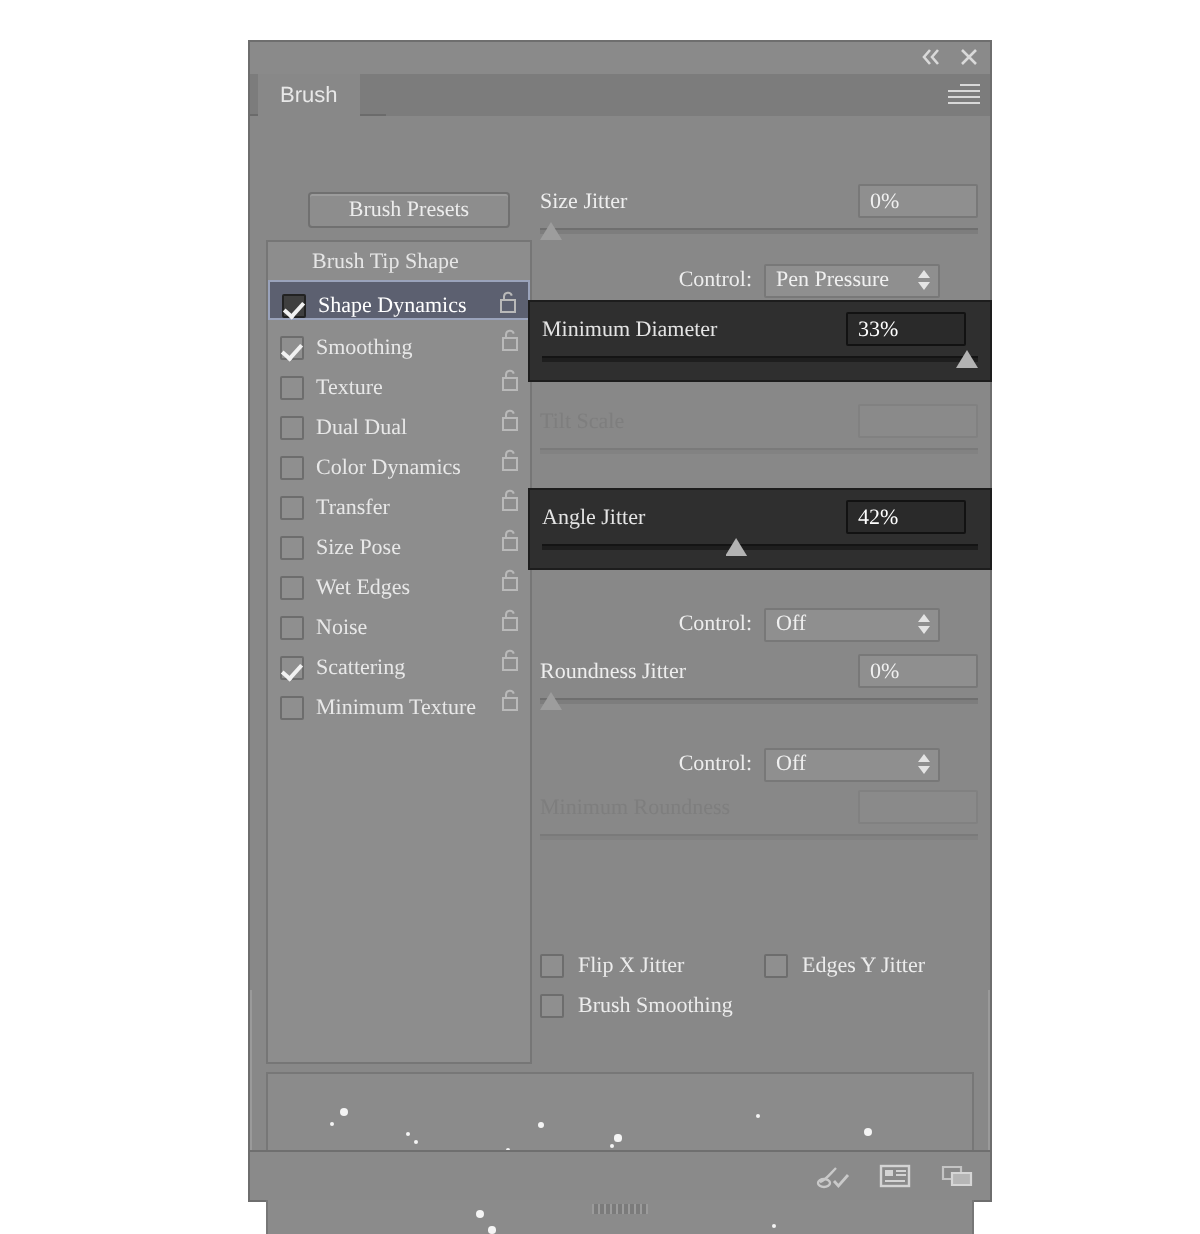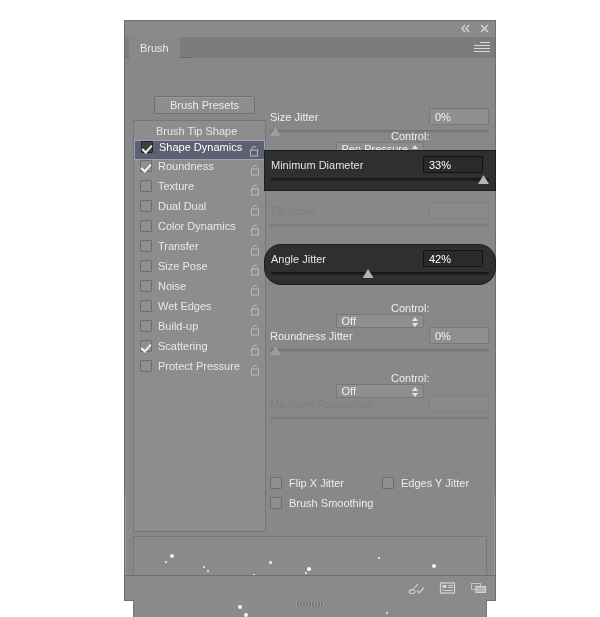--- a/index.html
+++ b/index.html
@@ -62,20 +62,21 @@
   .menu-btn span:nth-child(1) { width: 10px; margin-left: 6px; }
   .menu-btn span:nth-child(2) { width: 16px; }
   .menu-btn span:nth-child(3) { width: 16px; }
   .menu-btn span:nth-child(4) { width: 16px; }
 
   
   .body-area {
     position: relative;
     height: 437px;
     background: #888888;
+    font-family: Liberation Serif, serif;
   }
 
   
   .presets-btn {
     position: absolute; left: 29px; top: 38px;
     width: 101px; height: 18px;
     background: #8d8d8d;
     border: 1px solid #707070;
     border-radius: 2px;
     color: #ececec; font-size: 11px;
@@ -92,21 +93,21 @@
     border: 1px solid #767676;
   }
   .list-head {
     height: 19px; padding-left: 22px;
     display: flex; align-items: center;
     color: #e6e6e6; font-size: 11px;
   }
   .row {
     position: relative;
     height: 20px;
-    display: flex; align-items: flex-start;
+    display: flex; align-items: flex-end;
     padding-left: 6px;
     cursor: pointer;
   }
   .row.sel {
     background: #5c6070;
     border: 1px solid #9aa3bb;
     height: 20px;
   }
   .cb {
     width: 12px; height: 12px;
@@ -170,21 +171,21 @@
   .thumb {
     position: absolute; top: 0;
     width: 11px; height: 9px;
     background: #9d9d9d;
     clip-path: polygon(50% 0, 100% 100%, 0 100%);
   }
   .track.dim .bar { background: #828282; border-top-color: #7a7a7a; }
 
   .controlrow {
     display: flex; align-items: center;
-    height: 20px; margin-top: 5px; flex-direction: column;
+    height: 20px; margin-top: 5px;
   }
   .controlrow .clabel {
     color: #ededed; font-size: 11px;
     width: 112px; text-align: right; padding-right: 6px;
   }
   .select {
     position: relative;
     width: 88px; height: 17px;
     background: #8f8f8f;
     border: 1px solid #787878;
@@ -298,21 +299,21 @@
         <div class="cb checked"></div>
         <div class="row-label">Shape Dynamics</div>
         <svg class="lock" viewBox="0 0 10 12">
             <path d="M3 5V3.2a2 2 0 0 1 3.9-.4" fill="none" stroke="#b9b9b9" stroke-width="1"></path>
             <rect x="1.5" y="5" width="7" height="6" fill="none" stroke="#b9b9b9" stroke-width="1"></rect>
           </svg>
       </div>
 
       <div class="row">
         <div class="cb checked"></div>
-        <div class="row-label">Roundness</div>
+        <div class="row-label">Smoothing</div>
         <svg class="lock" viewBox="0 0 10 12">
             <path d="M3 5V3.2a2 2 0 0 1 3.9-.4" fill="none" stroke="#b9b9b9" stroke-width="1"></path>
             <rect x="1.5" y="5" width="7" height="6" fill="none" stroke="#b9b9b9" stroke-width="1"></rect>
           </svg>
       </div>
 
       <div class="row">
         <div class="cb"></div>
         <div class="row-label">Texture</div>
         <svg class="lock" viewBox="0 0 10 12">
@@ -352,67 +353,59 @@
         <div class="cb"></div>
         <div class="row-label">Size Pose</div>
         <svg class="lock" viewBox="0 0 10 12">
             <path d="M3 5V3.2a2 2 0 0 1 3.9-.4" fill="none" stroke="#b9b9b9" stroke-width="1"></path>
             <rect x="1.5" y="5" width="7" height="6" fill="none" stroke="#b9b9b9" stroke-width="1"></rect>
           </svg>
       </div>
 
       <div class="row">
         <div class="cb"></div>
+        <div class="row-label">Wet Edges</div>
+        <svg class="lock" viewBox="0 0 10 12">
+            <path d="M3 5V3.2a2 2 0 0 1 3.9-.4" fill="none" stroke="#b9b9b9" stroke-width="1"></path>
+            <rect x="1.5" y="5" width="7" height="6" fill="none" stroke="#b9b9b9" stroke-width="1"></rect>
+          </svg>
+      </div>
+
+      <div class="row">
+        <div class="cb"></div>
         <div class="row-label">Noise</div>
         <svg class="lock" viewBox="0 0 10 12">
             <path d="M3 5V3.2a2 2 0 0 1 3.9-.4" fill="none" stroke="#b9b9b9" stroke-width="1"></path>
             <rect x="1.5" y="5" width="7" height="6" fill="none" stroke="#b9b9b9" stroke-width="1"></rect>
           </svg>
       </div>
 
-      <div class="row">
-        <div class="cb"></div>
-        <div class="row-label">Wet Edges</div>
-        <svg class="lock" viewBox="0 0 10 12">
-            <path d="M3 5V3.2a2 2 0 0 1 3.9-.4" fill="none" stroke="#b9b9b9" stroke-width="1"></path>
-            <rect x="1.5" y="5" width="7" height="6" fill="none" stroke="#b9b9b9" stroke-width="1"></rect>
-          </svg>
-      </div>
-
-      <div class="row">
-        <div class="cb"></div>
-        <div class="row-label">Build-up</div>
-        <svg class="lock" viewBox="0 0 10 12">
-            <path d="M3 5V3.2a2 2 0 0 1 3.9-.4" fill="none" stroke="#b9b9b9" stroke-width="1"></path>
-            <rect x="1.5" y="5" width="7" height="6" fill="none" stroke="#b9b9b9" stroke-width="1"></rect>
-          </svg>
-      </div>
 
       <div class="row">
         <div class="cb checked"></div>
         <div class="row-label">Scattering</div>
         <svg class="lock" viewBox="0 0 10 12">
             <path d="M3 5V3.2a2 2 0 0 1 3.9-.4" fill="none" stroke="#b9b9b9" stroke-width="1"></path>
             <rect x="1.5" y="5" width="7" height="6" fill="none" stroke="#b9b9b9" stroke-width="1"></rect>
           </svg>
       </div>
 
       <div class="row">
         <div class="cb"></div>
-        <div class="row-label">Protect Pressure</div>
+        <div class="row-label">Minimum Texture</div>
         <svg class="lock" viewBox="0 0 10 12">
             <path d="M3 5V3.2a2 2 0 0 1 3.9-.4" fill="none" stroke="#b9b9b9" stroke-width="1"></path>
             <rect x="1.5" y="5" width="7" height="6" fill="none" stroke="#b9b9b9" stroke-width="1"></rect>
           </svg>
       </div>
     </div>
 
     <div class="rightcol">
 
-      <div class="ctl" style="position:absolute;left:0;top:0;width:219px;margin-top:16px;">
+      <div class="ctl" style="position:absolute;left:0;top:0;width:219px;">
         <div class="labelrow">
           <div class="lbl">Size Jitter</div>
           <div class="valbox">0%</div>
         </div>
         <div class="track">
           <div class="bar"></div>
           <div class="thumb" style="left:0px;"></div>
         </div>
       </div>
 
@@ -441,21 +434,21 @@
       <div class="ctl" style="position:absolute;left:0;top:110px;width:219px;">
         <div class="labelrow">
           <div class="lbl dim">Tilt Scale</div>
           <div class="valbox" style="background:#8a8a8a;border-color:#818181;"></div>
         </div>
         <div class="track dim">
           <div class="bar"></div>
         </div>
       </div>
 
-      <div class="hl" style="top:152px;border-radius:17px;">
+      <div class="hl" style="top:152px;">
         <div class="labelrow">
           <div class="lbl">Angle Jitter</div>
           <div class="valbox">42%</div>
         </div>
         <div class="track">
           <div class="bar"></div>
           <div class="thumb" style="left:42%;"></div>
         </div>
       </div>
 

